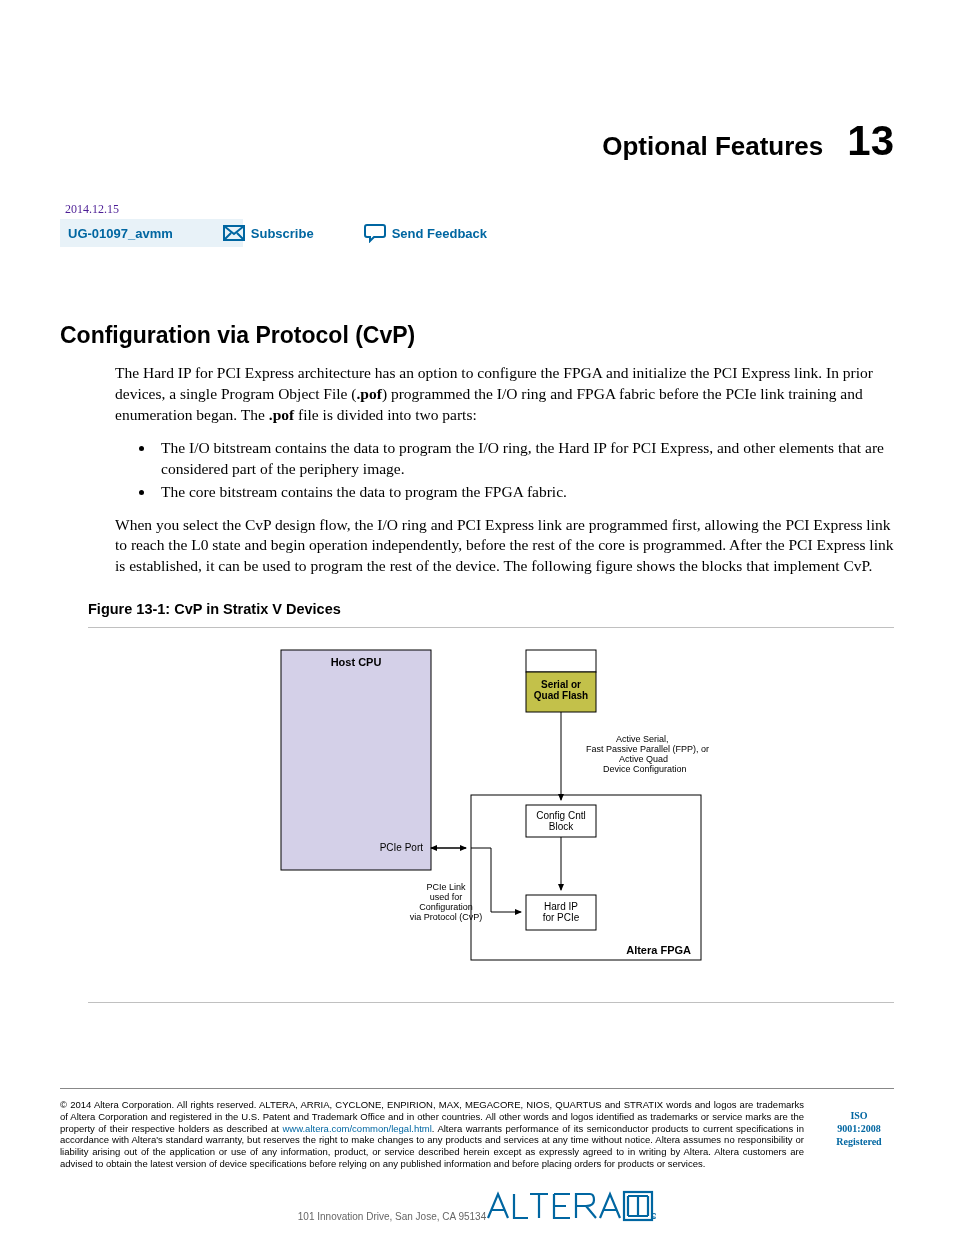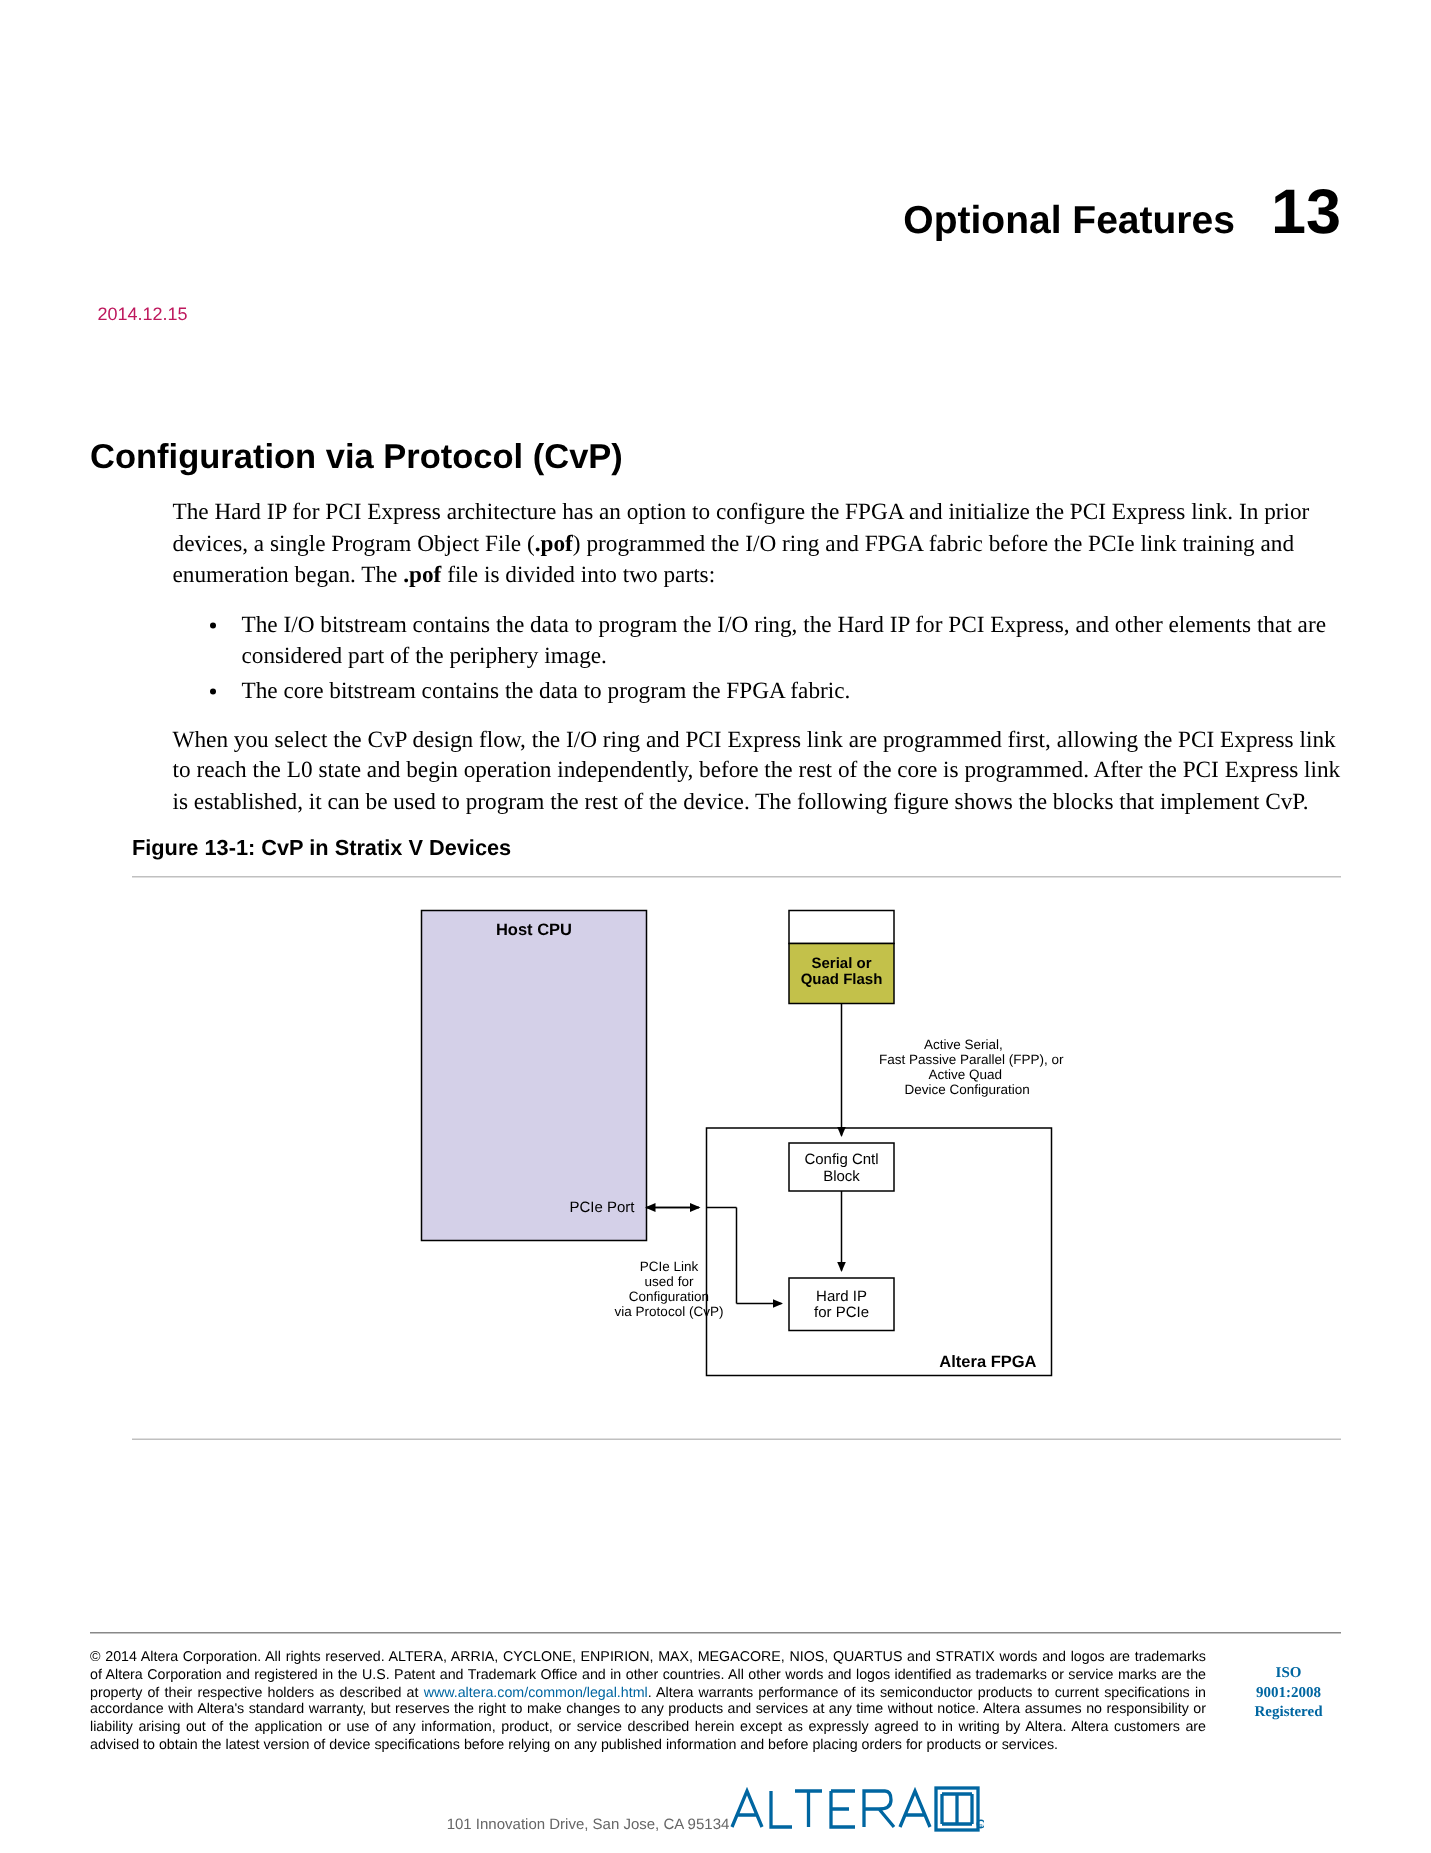--- a/index.html
+++ b/index.html
@@ -33,23 +33,23 @@
     font-family: "Helvetica Neue", Arial, sans-serif;
     font-weight: 900;
     font-size: 42px;
     color: #000;
     line-height: 1;
   }
   .meta-bar {
     margin-top: 35px;
   }
   .date {
-    font-family: Liberation Sans, sans-serif;
+    font-family: Liberation Serif, serif;
     font-size: 12px;
-    color: #be185d;
+    color: #4c1d95;
     margin-left: 5px;
     margin-bottom: 2px;
   }
   .links-row {
     display: flex;
     align-items: center;
     gap: 50px;
     background: linear-gradient(to right, #e8f2f8 0%, #e8f2f8 22%, transparent 22%);
     padding: 4px 0 4px 8px;
   }
@@ -95,21 +95,21 @@
   ul.bullets li {
     font-size: 15.5px;
     line-height: 1.35;
     margin-bottom: 2px;
     padding-left: 6px;
   }
   .fig-caption {
     font-family: Arial, sans-serif;
     font-weight: 700;
     font-size: 14.5px;
-    margin-top: 12px;
+    margin-top: 24px;
     margin-left: 28px;
     margin-bottom: 10px;
   }
   .fig-rule {
     border: none;
     border-top: 1px solid #c0c0c0;
     margin: 0 0 0 28px;
   }
   .diagram-wrap {
     margin: 12px 0 12px 28px;
@@ -171,20 +171,36 @@
 <body>
 
 <div class="page">
   <div class="chapter-header">
     <span class="chapter-title">Optional Features</span>
     <span class="chapter-num">13</span>
   </div>
 
   <div class="meta-bar">
     <div class="date">2014.12.15</div>
+    <div class="links-row">
+      <span class="doc-id">UG-01097_avmm</span>
+      <a class="link-item">
+        <svg width="22" height="16">
+            <rect class="icon-envelope" x="1" y="1" width="20" height="14"></rect>
+            <path class="icon-envelope" d="M1 1 L11 9 L21 1 M1 15 L8 8 M21 15 L14 8"></path>
+          </svg>
+        <span>Subscribe</span>
+      </a>
+      <a class="link-item">
+        <svg width="22" height="20">
+            <path class="icon-speech" d="M3 2 H19 Q21 2 21 4 V12 Q21 14 19 14 H10 L6 18 V14 H3 Q1 14 1 12 V4 Q1 2 3 2 Z"></path>
+          </svg>
+        <span>Send Feedback</span>
+      </a>
+    </div>
   </div>
 
   <h2 class="section">Configuration via Protocol (CvP)</h2>
 
   <p class="body-text">
     <span>The Hard IP for PCI Express architecture has an option to configure the FPGA and initialize the PCI Express link. In prior devices, a single Program Object File (</span><b>.pof</b><span>) programmed the I/O ring and FPGA fabric before the PCIe link training and enumeration began. The </span><b>.pof</b><span> file is divided into two parts:</span>
   </p>
 
   <ul class="bullets">
     <li>The I/O bitstream contains the data to program the I/O ring, the Hard IP for PCI Express, and other elements that are considered part of the periphery image.</li>

